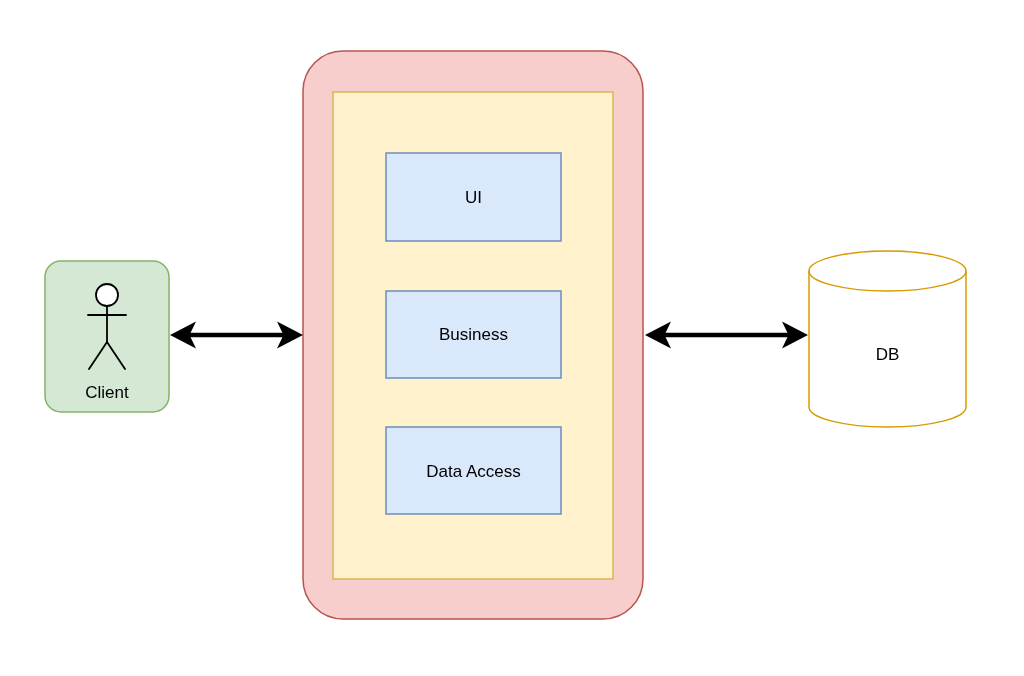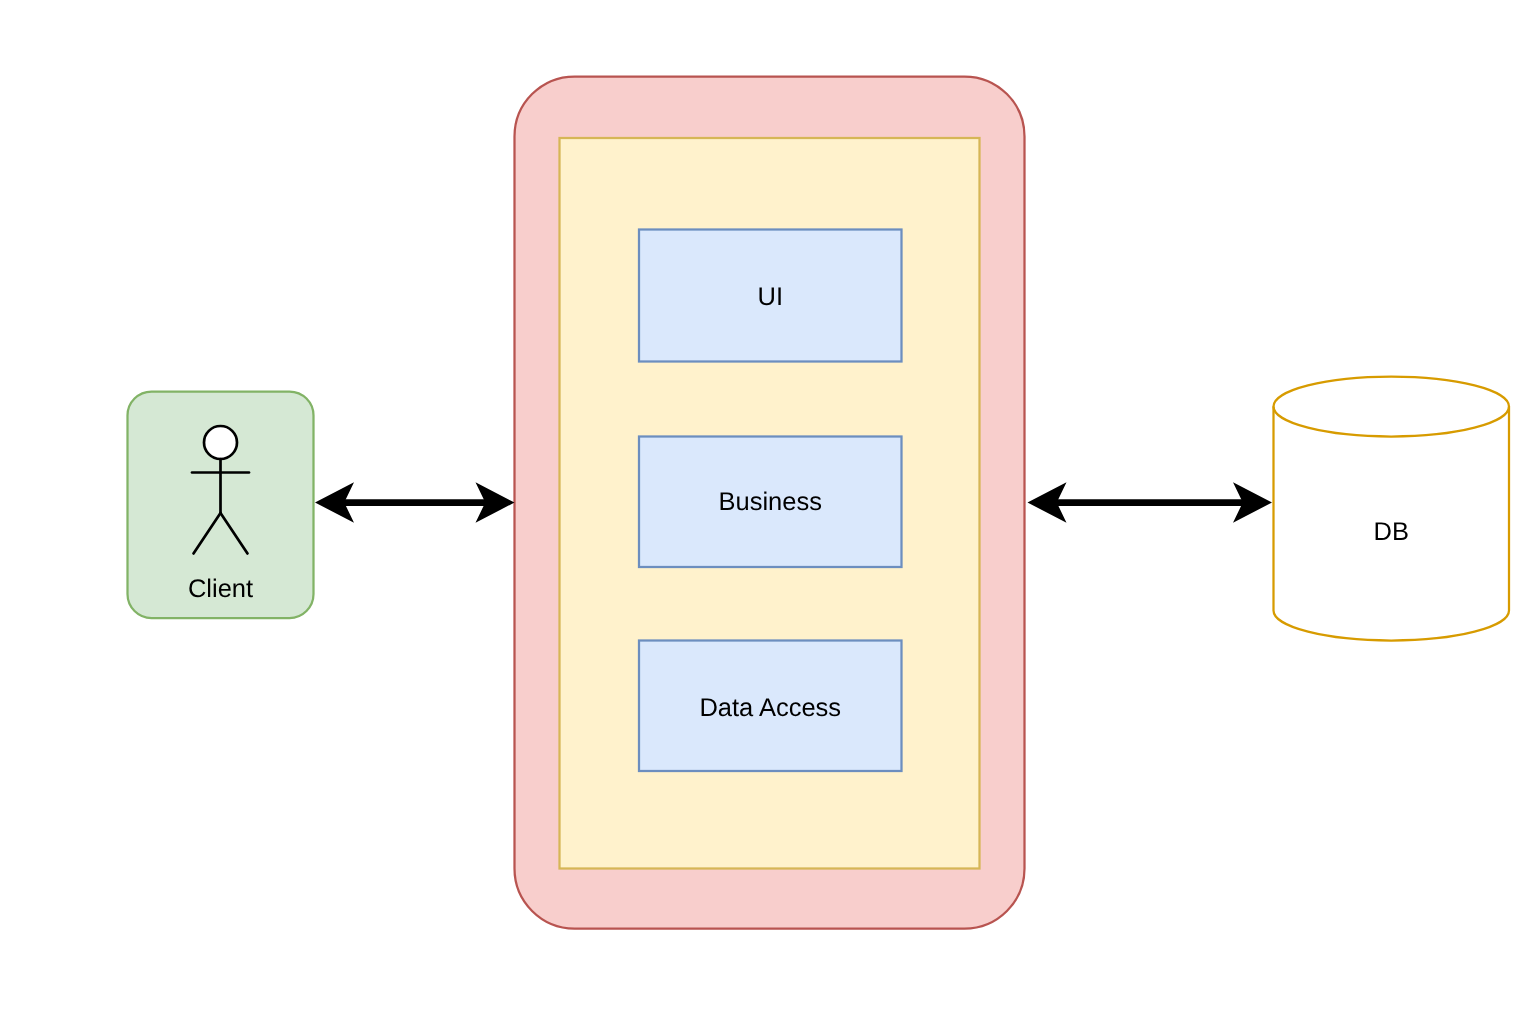--- a/index.html
+++ b/index.html
@@ -8,21 +8,20 @@
     width: 1024px;
     height: 676px;
     background: #ffffff;
     overflow: hidden;
     font-family: "Liberation Sans", sans-serif;
   }
   .stage {
     position: relative;
     width: 920px;
     height: 676px;
-    padding-left: 40px;
   }
   svg { display: block; }
   .node-label {
     font-family: "Liberation Sans", sans-serif;
     font-size: 17px;
     fill: #000000;
     text-anchor: middle;
   }
   .shape-client   { stroke-width: 1.5; }
   .shape-container{ stroke-width: 1.5; }

